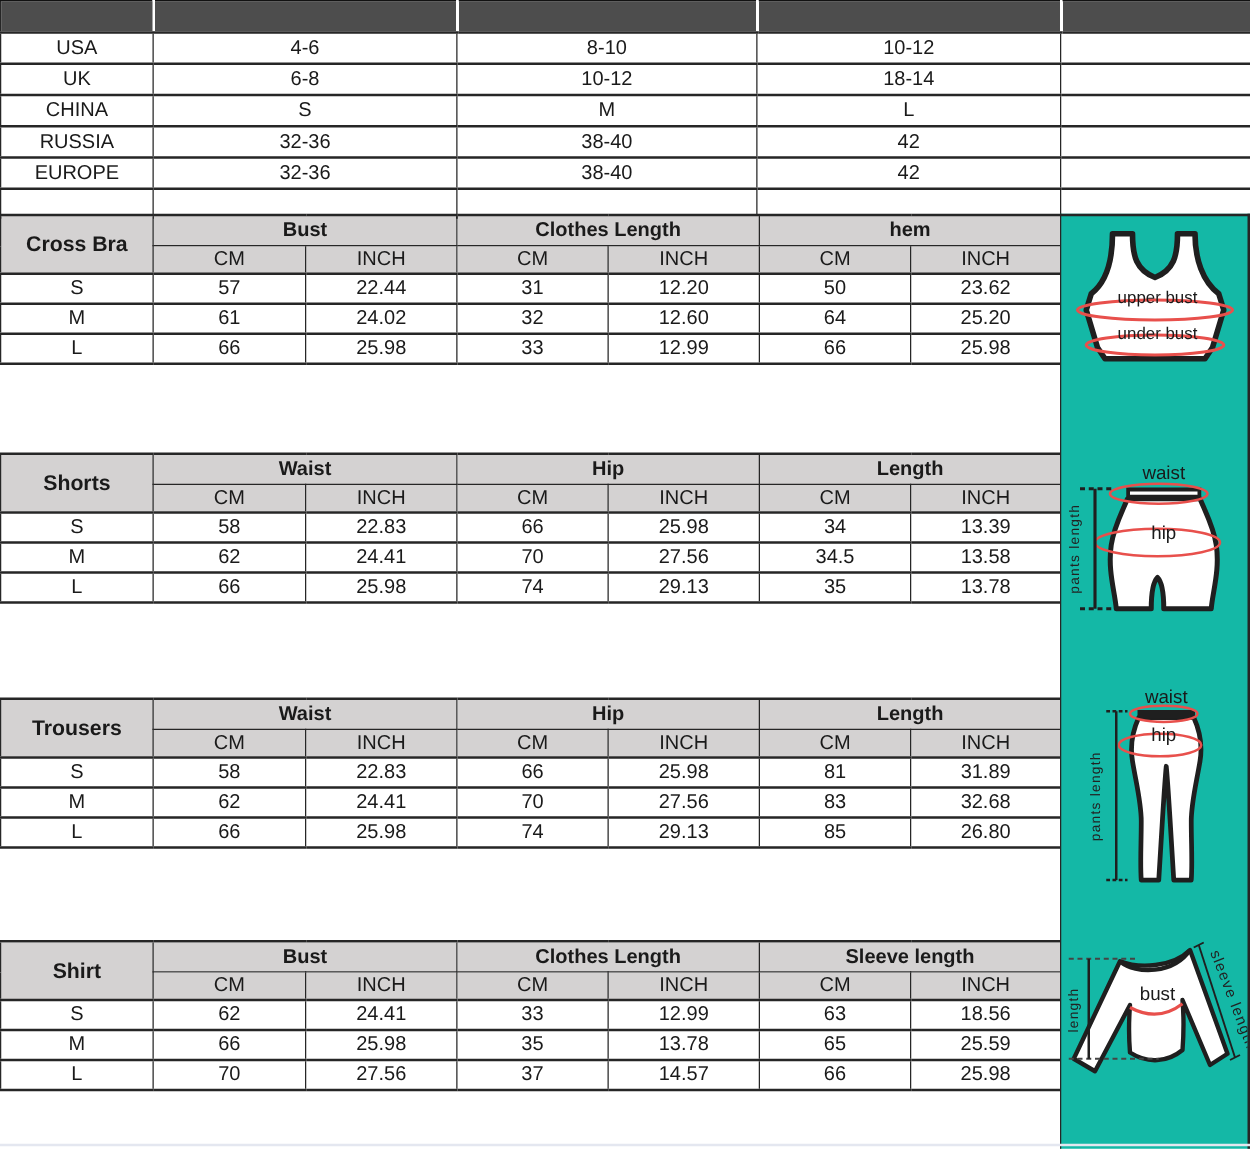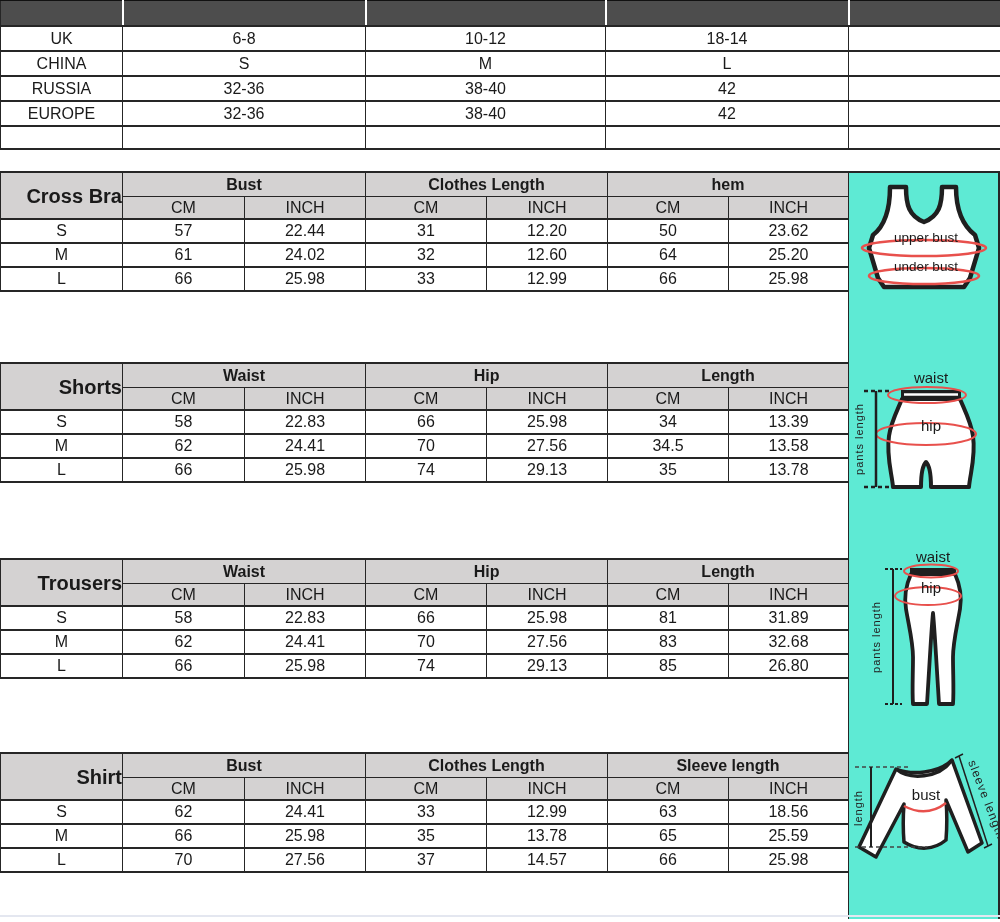--- a/index.html
+++ b/index.html
@@ -19,29 +19,29 @@
     background:#4d4d4d;height:24px;
     border-left:2px solid #ffffff;border-right:2px solid #ffffff;
     border-top:1px solid #111;border-bottom:2px solid #262626;
   }
   .conv tr.dark td:first-child{border-left:1px solid #262626;}
   .conv tr.dark td:last-child{border-right:1px solid #262626;}
   .conv tr.spacer td{height:21px;}
   
   .size{width:848px;}
   .size td.name{
-    background:#d4d2d2;font-weight:bold;font-size:20px;
-    border-top-width:2px;border-bottom-width:2px;text-align:right;
+    background:#d4d2d2;font-weight:bold;font-size:17px;
+    border-top-width:2px;border-bottom-width:2px;
   }
   .size tr.ghead td{background:#d4d2d2;font-weight:bold;height:23px;border-top-width:2px;}
   .size tr.units td{background:#d4d2d2;font-weight:normal;height:21px;border-bottom-width:2px;}
   .size tr.data td{height:22px;border-bottom-width:2px;}
   
   .illus-col{
-    position:absolute;left:848px;top:171px;width:149px;height:746px;background:#5eead4;
+    position:absolute;left:848px;top:171px;width:149px;height:746px;background:#14b8a6;
     border-left:1px solid #262626;border-right:2px solid #262626;border-top:2px solid #262626;
   }
   .illus-col svg{position:absolute;left:0;}
   .svg-bra{top:2px;}
   .svg-shorts{top:189px;}
   .svg-trousers{top:374px;}
   .svg-shirt{top:569px;}
   .bottom-line{position:absolute;left:0;top:915px;width:1000px;height:0;border-top:2px solid #e4e7f0;}
   .glabel{font-size:13.5px;fill:#1a1a1a;}
   .glabel-big{font-size:15px;fill:#1a1a1a;}
@@ -59,20 +59,27 @@
         <col style="width:240px">
         <col style="width:243px">
         <col style="width:152px">
       </colgroup>
     <tbody>
         <tr class="dark">
       <td></td>
       <td></td>
       <td></td>
       <td></td>
+      <td></td>
+    </tr>
+    <tr>
+      <td>USA</td>
+      <td>4-6</td>
+      <td>8-10</td>
+      <td>10-12</td>
       <td></td>
     </tr>
     <tr>
       <td>UK</td>
       <td>6-8</td>
       <td>10-12</td>
       <td>18-14</td>
       <td></td>
     </tr>
     <tr>

